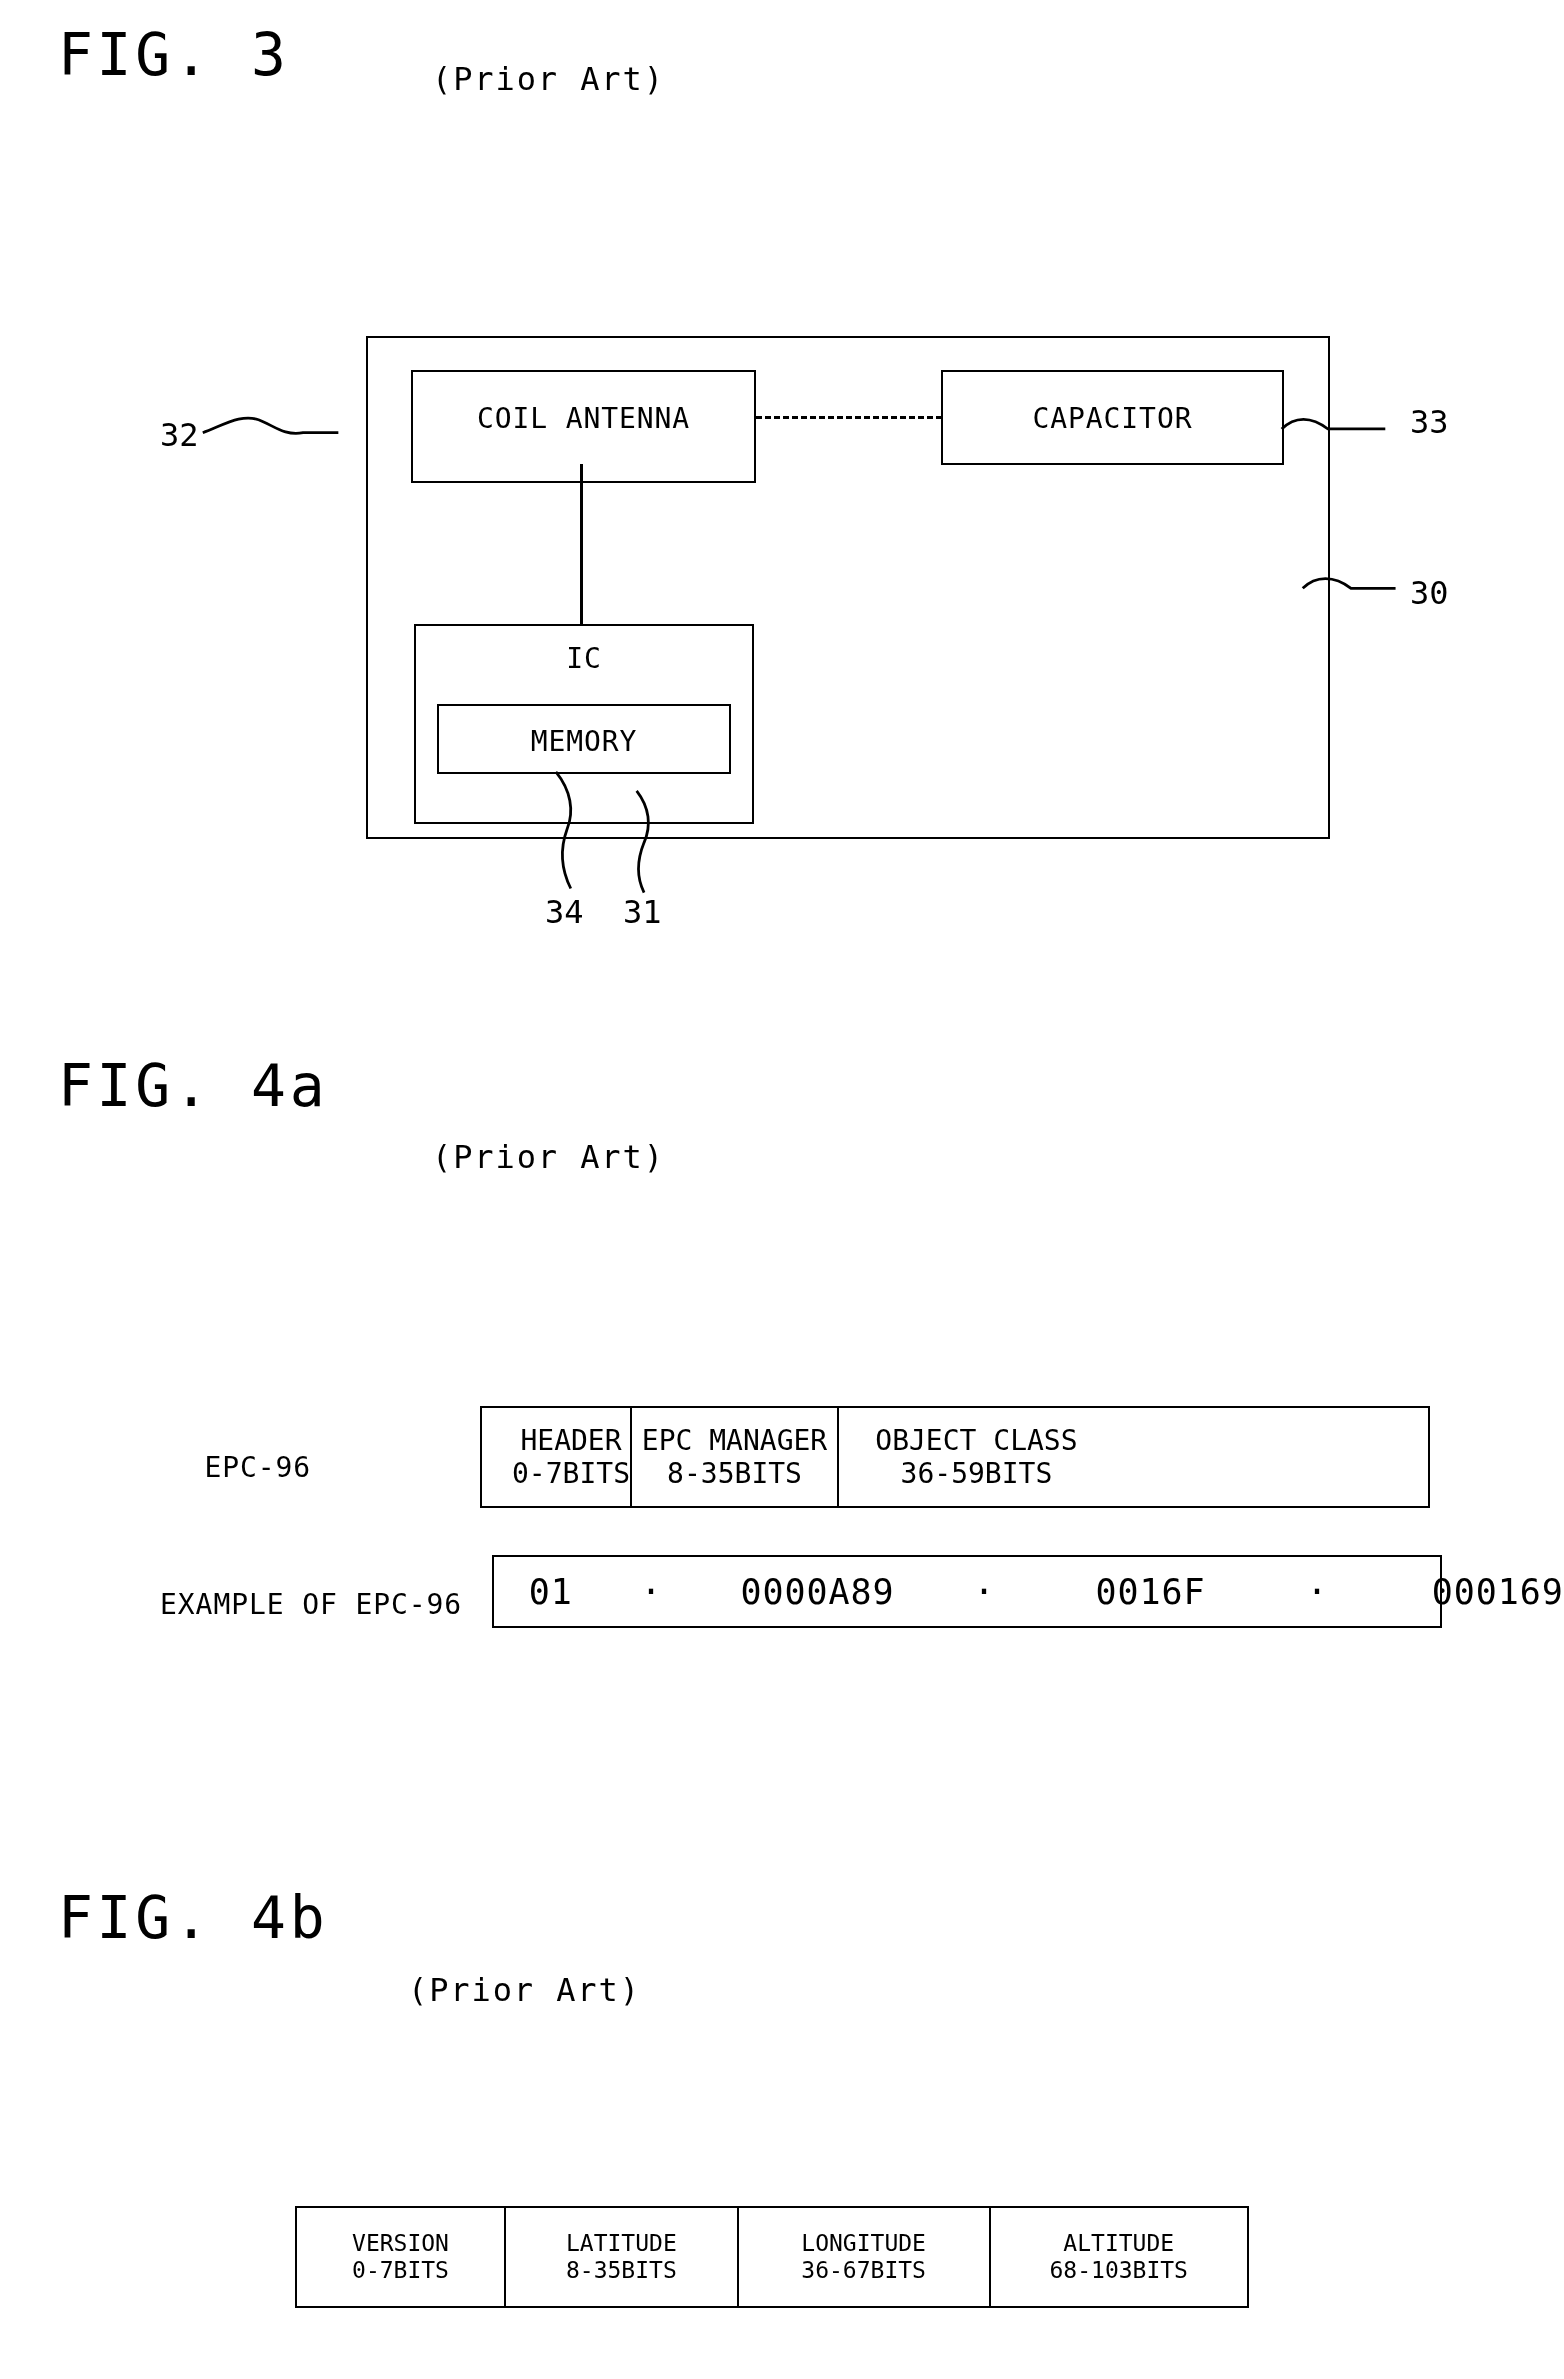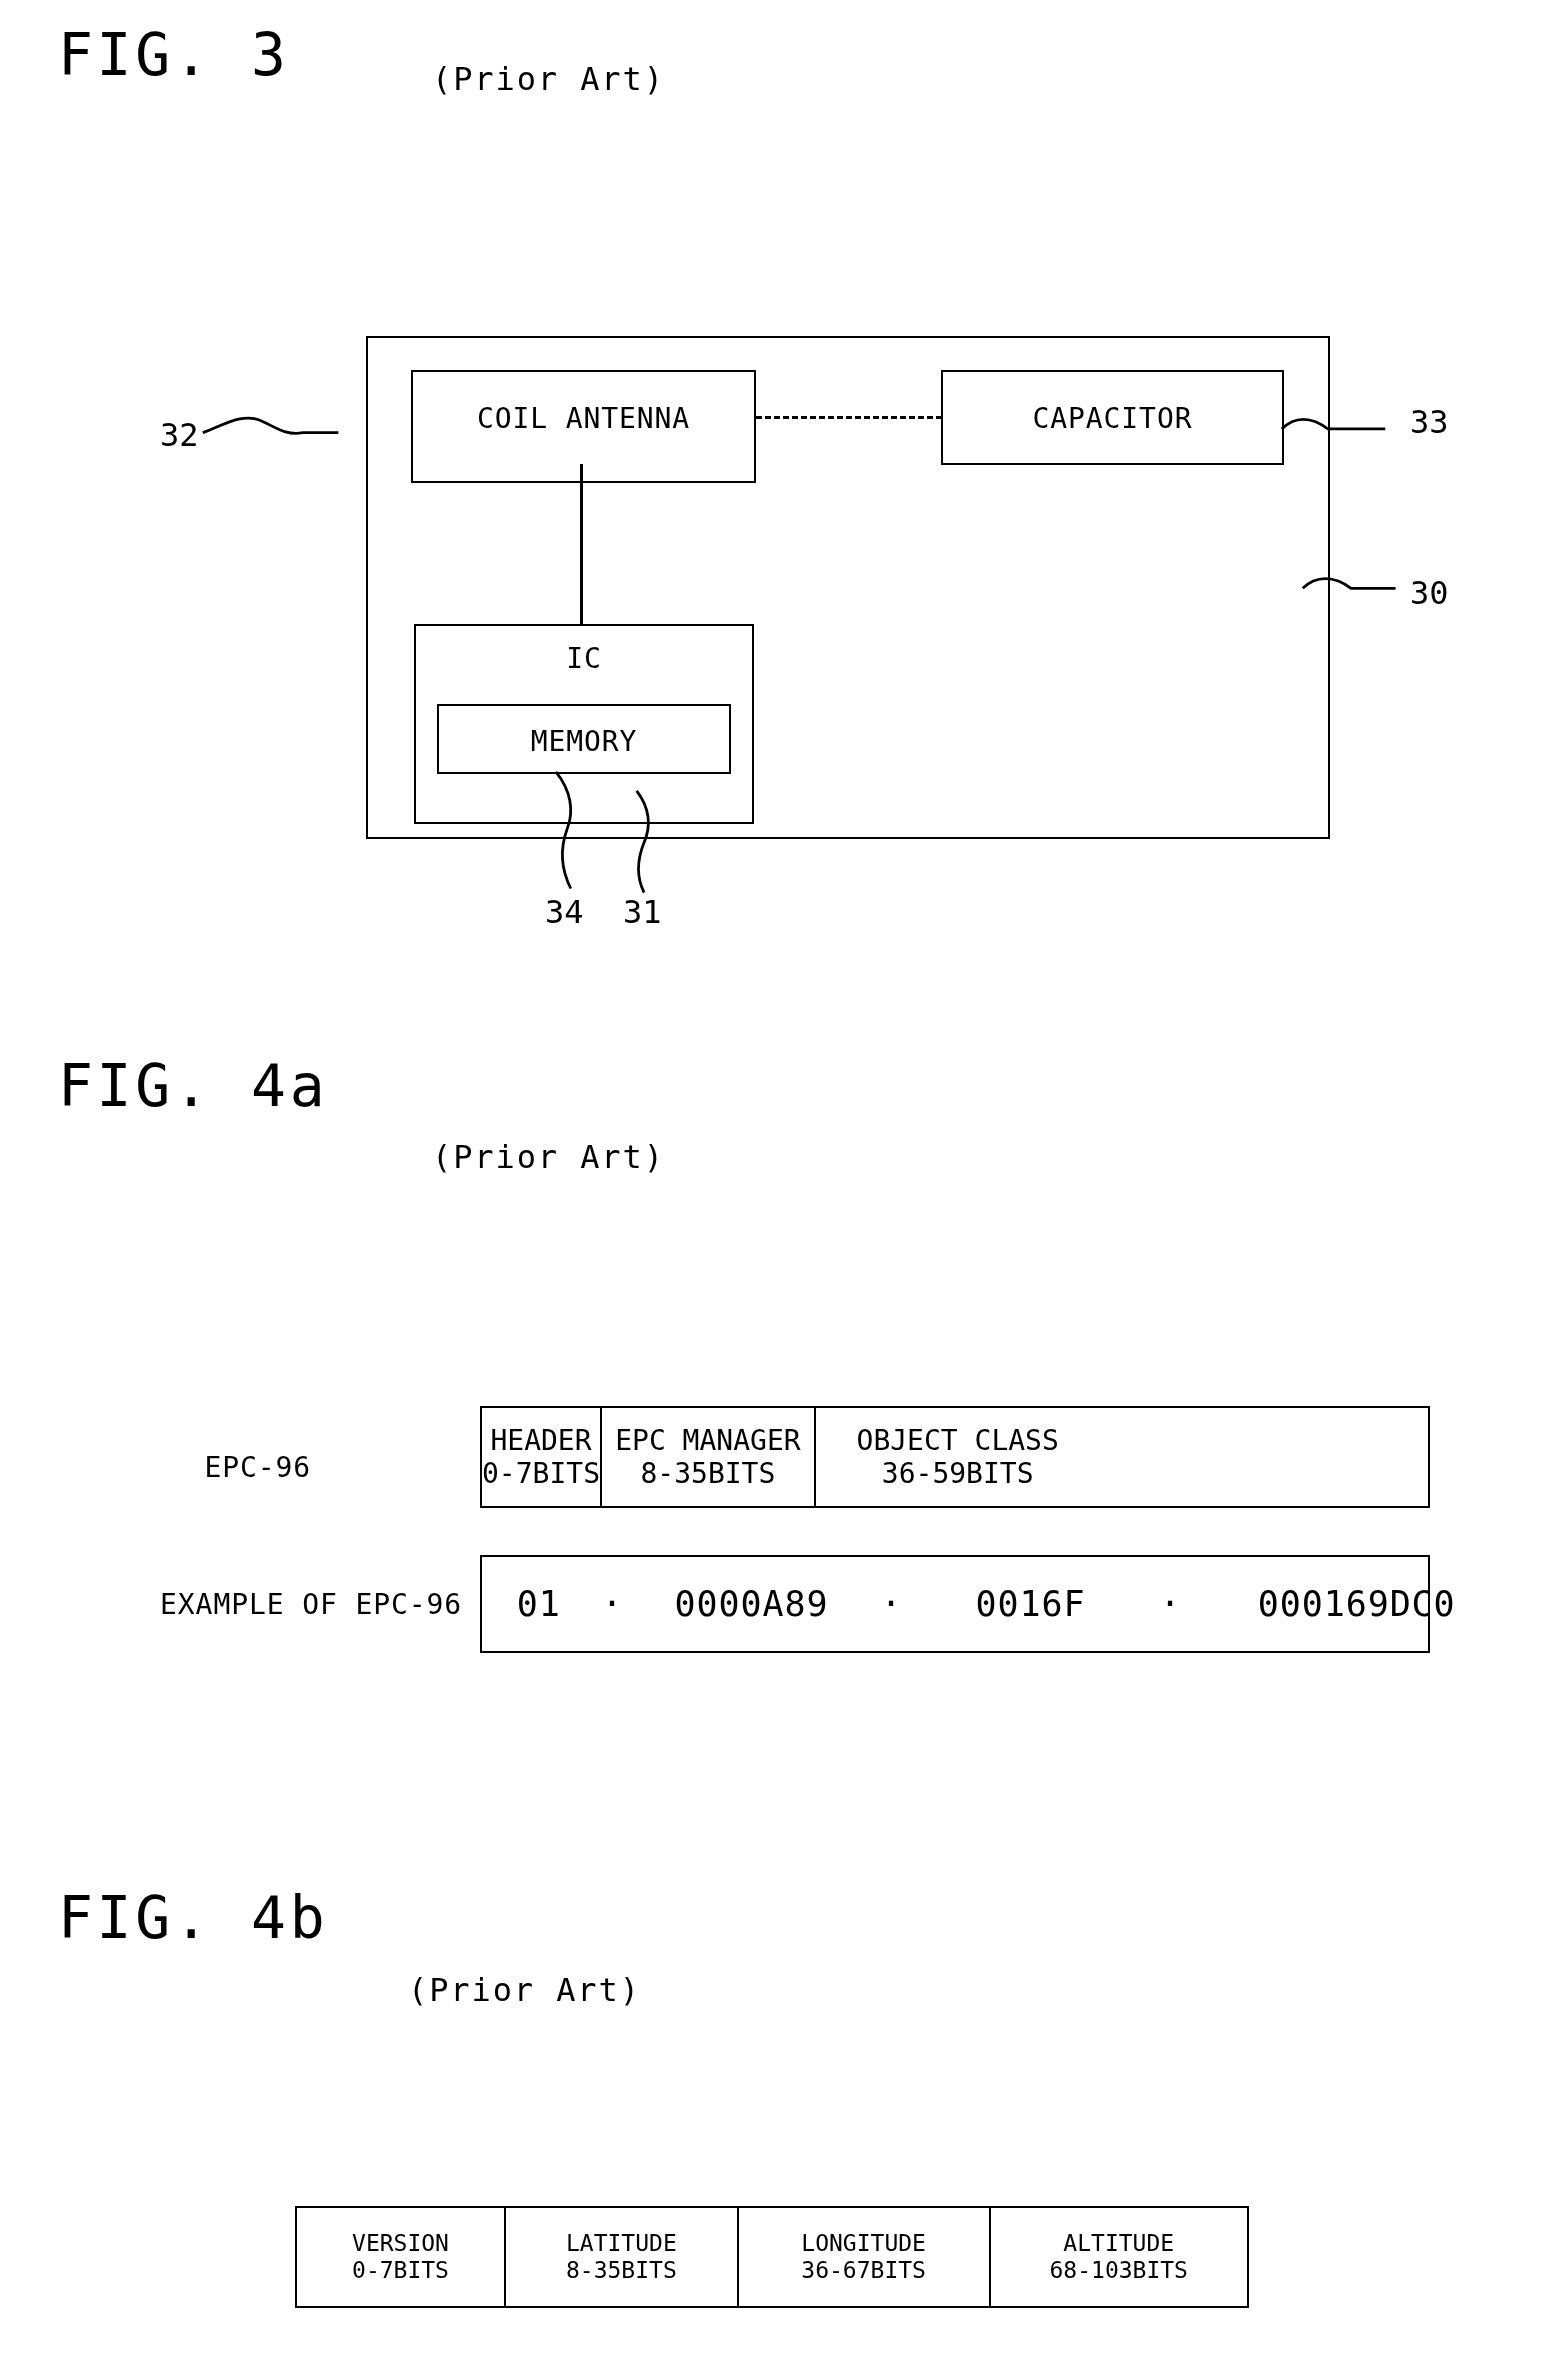--- a/index.html
+++ b/index.html
@@ -188,38 +188,38 @@
   <div class="ref-num" style="left:623px; top:896px;">31</div>
   <svg class="leader" style="left:620px; top:787px; width:74px; height:113px;" viewBox="0 0 80 122">
     <path d="M18 4 C 32 22, 34 42, 26 60 C 18 80, 18 98, 26 114" fill="none" stroke="#000" stroke-width="3"></path>
   </svg>
 
   <div class="fig-label" style="left:58px; top:1057px;">FIG. 4a</div>
   <div class="prior-art" style="left:432px; top:1141px;">(Prior Art)</div>
 
   <div class="row-label" style="left:135px; top:1454px; width:176px;">EPC-96</div>
 
-  <div class="bit-table" id="fig4a-table" style="left:480px; top:1406px; width:950px; height:102px;">
+  <div class="bit-table" id="fig4a-table" style="left:480px; top:1406px; width:950px; height:102px;padding-left:30px;">
       <div class="bit-cell" style="flex: 0 0 11.4%; font-size: 28px;">
         <span class="c-name">HEADER</span>
         <span class="c-bits">0-7BITS</span>
       </div>
       <div class="bit-cell" style="flex: 0 0 22.6%; font-size: 28px;">
         <span class="c-name">EPC MANAGER</span>
         <span class="c-bits">8-35BITS</span>
       </div>
       <div class="bit-cell" style="flex: 0 0 30%; font-size: 28px;">
         <span class="c-name">OBJECT CLASS</span>
         <span class="c-bits">36-59BITS</span>
       </div>
     </div>
 
   <div class="row-label" style="left:156px; top:1591px; width:306px;">EXAMPLE OF EPC-96</div>
 
-  <div class="example-box" id="fig4a-example" style="left:480px; top:1555px; width:950px; height:98px;">
+  <div class="example-box" id="fig4a-example" style="left:492px; top:1555px; width:950px; height:73px;gap:27px;">
       <div class="example-seg" style="flex: 0 0 12%;">01</div>
       <div class="example-dot">·</div>
       <div class="example-seg" style="flex: 0 0 26%;">0000A89</div>
       <div class="example-dot">·</div>
       <div class="example-seg" style="flex: 0 0 26%;">0016F</div>
       <div class="example-dot">·</div>
       <div class="example-seg" style="flex: 0 0 36%;">000169DC0</div>
     </div>
 
   <div class="fig-label" style="left:58px; top:1889px;">FIG. 4b</div>

